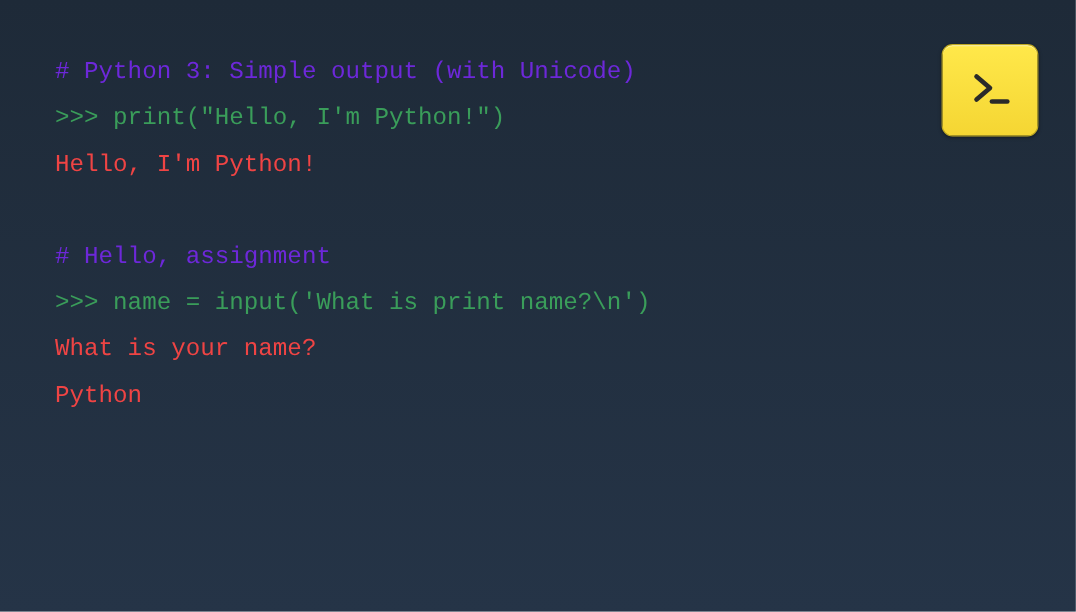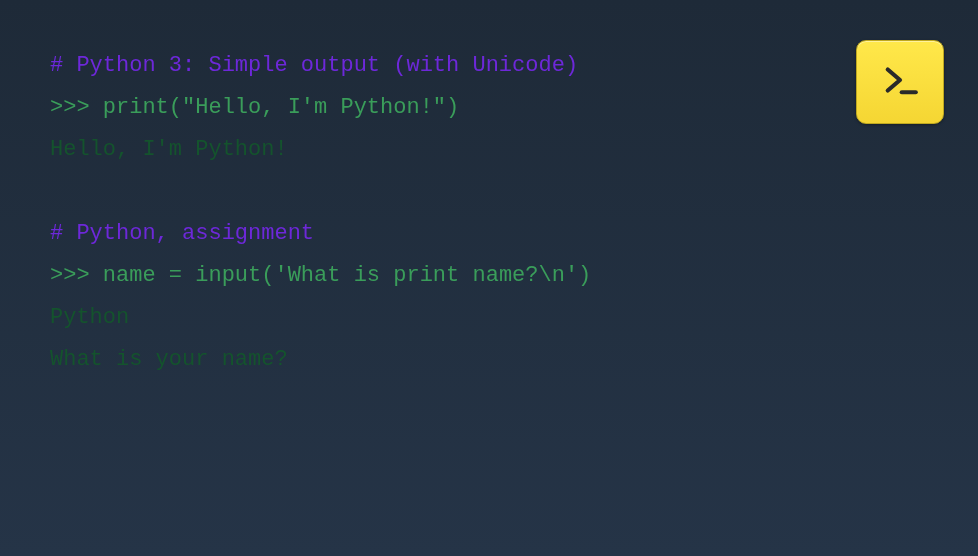--- a/index.html
+++ b/index.html
@@ -34,21 +34,21 @@
 
     .prompt {
       color: #3a9d5a;
     }
 
     .code {
       color: #3a9d5a;
     }
 
     .output {
-      color: #14532d;
+      color: #ef4444;
     }
 
     .launch-button {
       position: absolute;
       top: 40px;
       right: 34px;
       width: 88px;
       height: 84px;
       background: linear-gradient(180deg, #ffe84a 0%, #f5d633 100%);
       border: 1px solid #bfa820;
@@ -70,24 +70,24 @@
     }
   </style>
 </head>
 <body>
 
 <div class="code-container" id="code-root">
 <div class="line"><span class="comment"># Python 3: Simple output (with Unicode)</span></div>
     <div class="line"><span class="prompt">&gt;&gt;&gt; </span><span class="code">print("Hello, I'm Python!")</span></div>
     <div class="line"><span class="output">Hello, I'm Python!</span></div>
     <div class="empty-line"></div>
-    <div class="line"><span class="comment"># Python, assignment</span></div>
+    <div class="line"><span class="comment"># Hello, assignment</span></div>
     <div class="line"><span class="prompt">&gt;&gt;&gt; </span><span class="code">name = input('What is print name?\n')</span></div>
+    <div class="line"><span class="output">What is your name?</span></div>
     <div class="line"><span class="output">Python</span></div>
-    <div class="line"><span class="output">What is your name?</span></div>
   </div>
 
 <div class="launch-button">
   <span>
     <svg viewBox="0 0 24 24" fill="none" stroke="#2a2a2a" stroke-width="2.4" stroke-linecap="round" stroke-linejoin="round">
       <polyline points="5 6 12 12 5 18"></polyline>
       <line x1="13" y1="19" x2="21" y2="19"></line>
     </svg>
   </span>
 </div>

